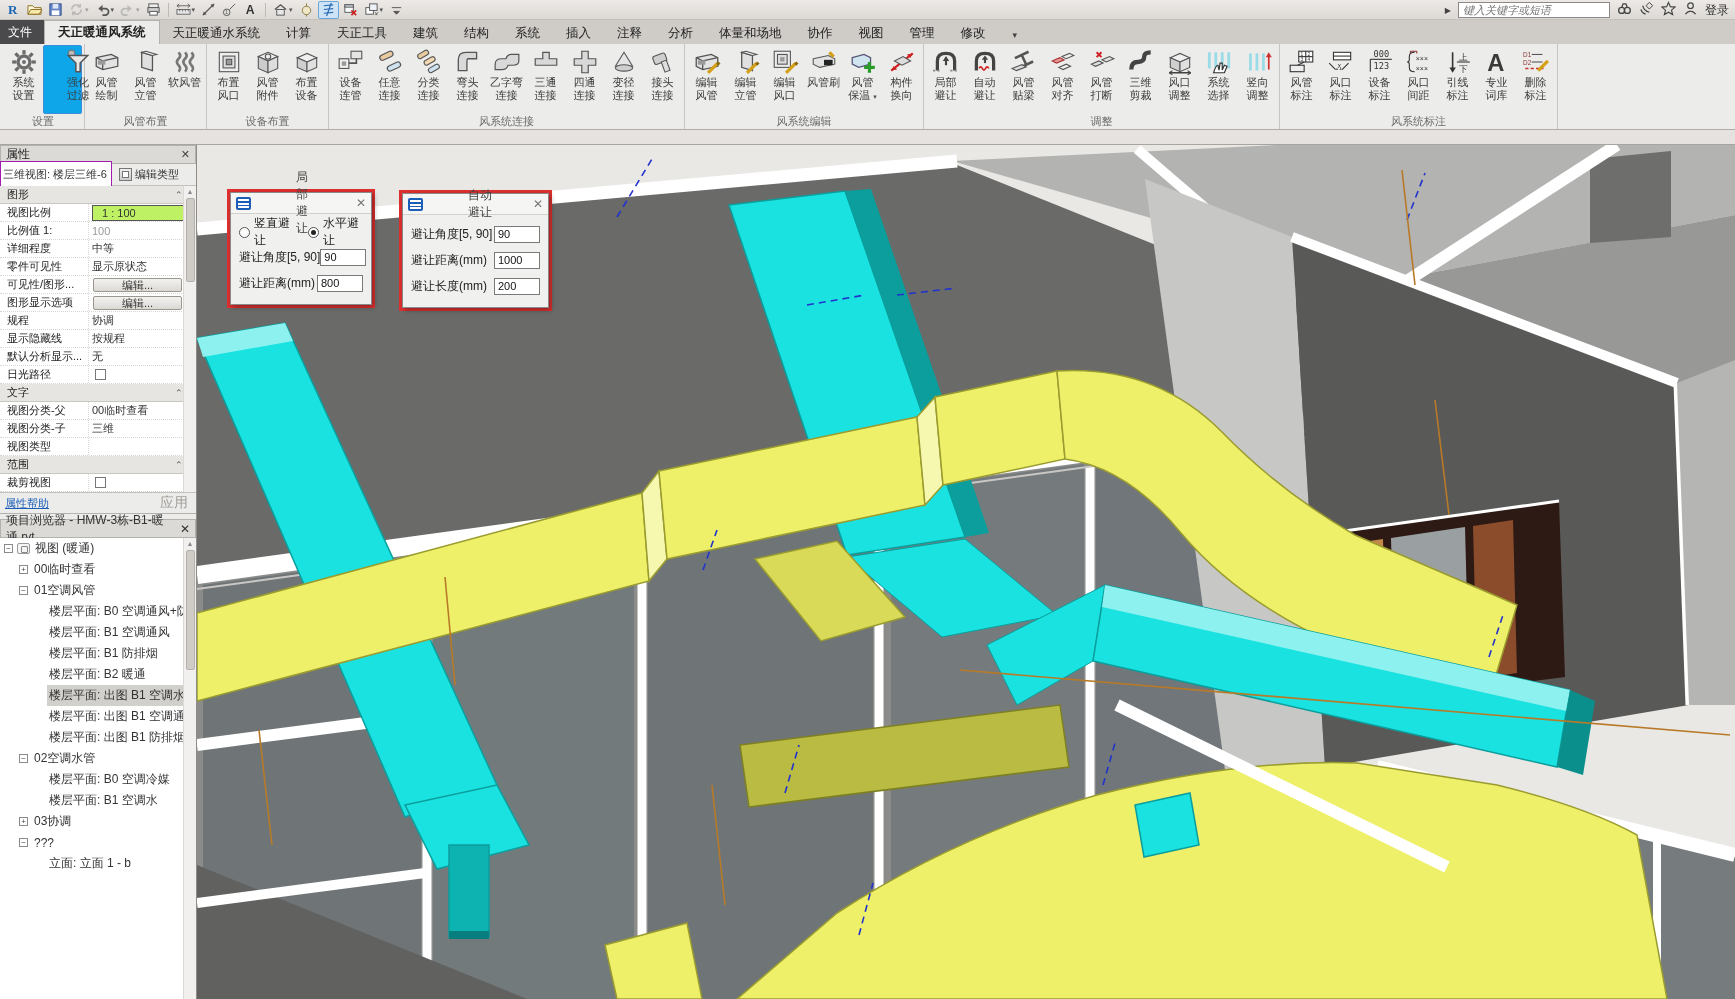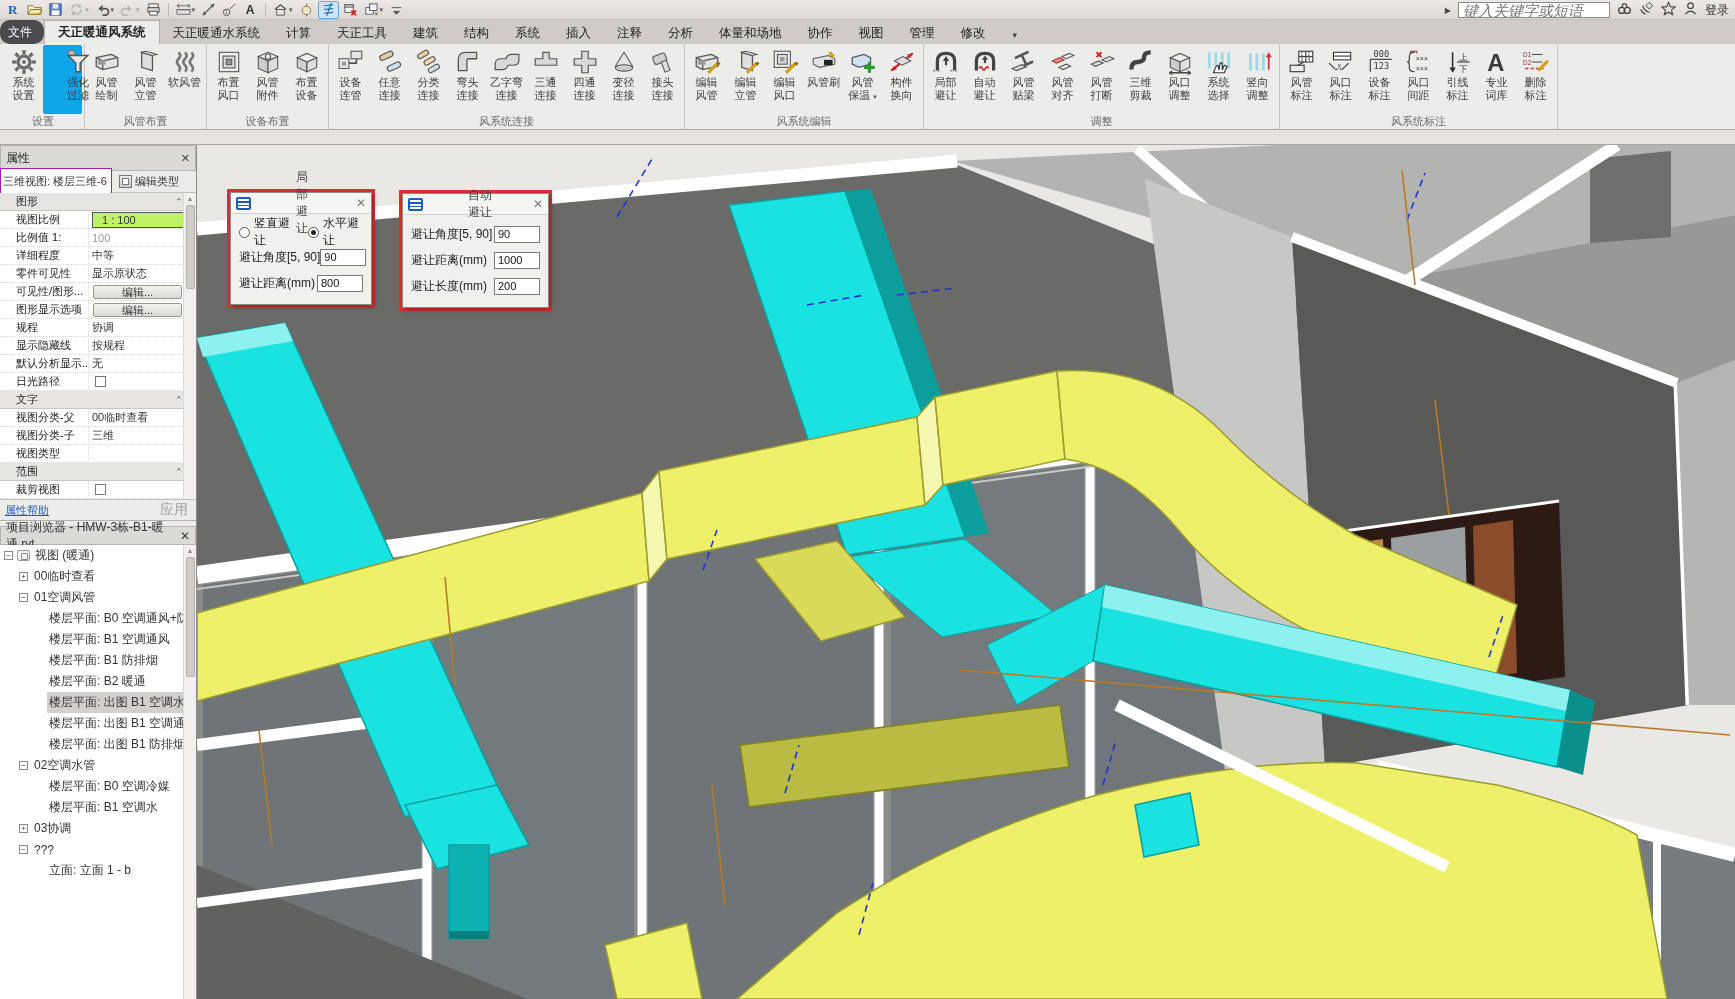--- a/index.html
+++ b/index.html
@@ -17,27 +17,27 @@
   .qat{display:flex;align-items:center;gap:2px;padding-left:4px;}
   .qat-btn{display:flex;align-items:center;height:18px;padding:0 2px;cursor:default;}
   .qat-btn svg{width:15px;height:15px;}
   .qat-btn.disabled{opacity:.45;}
   .qat-btn.active{background:#cde3f6;border:1px solid #6aa6d8;border-radius:2px;}
   .qat-dd{font-size:7px;color:#555;margin-left:1px;}
   .qat-sep{width:1px;height:14px;background:#bdbab6;margin:0 3px;}
   .win-title{position:absolute;left:0;right:0;text-align:center;font-size:12px;color:#3a3a3a;pointer-events:none;white-space:pre;}
   .title-right{position:absolute;right:6px;top:1px;display:flex;align-items:center;gap:7px;}
   .search-collapse{font-size:8px;color:#444;}
-  .search-box{width:152px;height:16px;background:#fff;border:1px solid #8a8a8a;font-size:15px;font-style:italic;color:#888;padding:0 4px;font-family:"Liberation Sans",sans-serif;}
+  .search-box{width:152px;height:16px;background:#fff;border:1px solid #8a8a8a;font-size:11px;font-style:italic;color:#888;padding:0 4px;font-family:"Liberation Sans",sans-serif;}
   .tr-icon svg{width:15px;height:15px;}
   .signin{font-size:12px;color:#333;}
 
   
   .tabrow{height:24px;background:#cfccc8;display:flex;align-items:flex-end;}
-  .file-tab{background:#4a4a4c;color:#fff;padding:4px 12px 4px 8px;height:24px;display:flex;align-items:center;font-size:12px;border-radius:10px;}
+  .file-tab{background:#4a4a4c;color:#fff;padding:4px 12px 4px 8px;height:24px;display:flex;align-items:center;font-size:12px;}
   .rtab{padding:4px 13px;font-size:12.5px;color:#222;height:22px;display:flex;align-items:center;cursor:default;}
   .rtab.active{background:#ececea;border:1px solid #b5b2ae;border-bottom:none;height:24px;font-weight:bold;}
   .tab-expander{margin-left:8px;font-size:9px;color:#444;padding:4px 6px;}
 
   
   .ribbon{height:86px;background:#ececea;border-bottom:1px solid #b0ada9;display:flex;align-items:stretch;padding-left:2px;overflow:hidden;}
   .rgroup{display:flex;flex-direction:column;border-right:1px solid #c9c6c2;padding:1px 2px 0 2px;}
   .rgroup-btns{display:flex;flex:1;}
   .rbtn{width:39px;display:flex;flex-direction:column;align-items:center;padding-top:2px;cursor:default;border:1px solid transparent;border-radius:2px;}
   .rbtn.active{background:#0ea5e9;border-color:#3d8edb;padding-left:31px;}
@@ -46,38 +46,38 @@
   .rbtn-dd{font-size:7px;color:#555;line-height:6px;}
   .rgroup-name{height:15px;text-align:center;font-size:11px;color:#6b6b6b;line-height:15px;}
 
   
   .option-strip{height:15px;background:#e5e2df;border-bottom:1px solid #a8a5a1;}
 
   
   .main{flex:1;display:flex;min-height:0;}
   .left-col{width:197px;background:#ececea;border-right:1px solid #8f8c88;display:flex;flex-direction:column;min-height:0;}
 
-  .panel-header{height:19px;background:#dcdad6;border:1px solid #b5b2ae;display:flex;align-items:center;padding:12px 5px;font-size:12px;color:#222;}
+  .panel-header{height:19px;background:#dcdad6;border:1px solid #b5b2ae;display:flex;align-items:center;padding:5px 5px;font-size:12px;color:#222;}
   .panel-header .ph-x{margin-left:auto;font-size:11px;color:#444;cursor:default;}
 
   .type-box{height:62px;background:#fff;border-bottom:1px solid #c4c1bd;display:flex;align-items:center;padding:4px;}
   .type-thumb{width:50px;height:50px;border:1px solid #b8b5b1;display:flex;align-items:center;justify-content:center;background:#fff;}
   .type-thumb svg{width:34px;height:34px;}
   .type-name{margin-left:10px;font-size:12px;color:#222;}
 
   .selector-row{height:22px;display:flex;align-items:center;background:#ececea;border-bottom:1px solid #c4c1bd;}
   .type-selector{width:112px;height:28px;background:#fff;border:1px solid #a21caf;font-size:11px;display:flex;align-items:center;padding:0 2px;overflow:hidden;white-space:nowrap;gap:24px;}
   .type-selector .caret{margin-left:auto;font-size:8px;color:#444;}
   .edit-type-btn{margin-left:3px;height:20px;display:flex;align-items:center;font-size:11px;padding:0 3px;border:1px solid transparent;}
   .edit-type-btn .etb-icon{width:13px;height:13px;border:1px solid #777;background:linear-gradient(#eee,#ccc);margin-right:3px;position:relative;}
   .etb-icon:after{content:"";position:absolute;left:2px;top:2px;width:5px;height:5px;border:1px solid #777;background:#fff;}
 
   .prop-grid{background:#fff;position:relative;}
   .prow{height:18px;display:flex;border-bottom:1px dotted #d8d6d2;font-size:11px;align-items:center;}
-  .prow .plabel{width:88px;padding-left:16px;overflow:hidden;white-space:nowrap;color:#222;}
+  .prow .plabel{width:88px;padding-left:7px;overflow:hidden;white-space:nowrap;color:#222;}
   .prow .pval{flex:1;padding-left:3px;overflow:hidden;white-space:nowrap;border-left:1px dotted #d8d6d2;height:100%;display:flex;align-items:center;}
   .prow.section{background:#e7e5e1;border-bottom:1px solid #cac7c3;color:#222;}
   .prow.section .plabel{width:auto;flex:1;}
   .prow.section .chev{padding-right:6px;color:#555;font-size:9px;}
   .pval.gray{color:#9a9a9a;}
   .pval-input{border:1px solid #555;height:16px;display:flex;align-items:center;padding:0 9px;flex:1;background:#bef264;}
   .pbtn{flex:1;margin:1px 14px 1px 1px;height:14px;background:linear-gradient(#f4f2ef,#dcd9d5);border:1px solid #9a978f;border-radius:2px;text-align:center;font-size:11px;line-height:13px;color:#333;}
   .pchk{width:11px;height:11px;border:1px solid #777;background:#fff;margin-left:3px;}
   .mini-btn{width:11px;height:14px;background:linear-gradient(#f0eeeb,#d4d1cd);border:1px solid #a8a5a1;margin-left:auto;margin-right:1px;}
   .prop-scroll{position:absolute;right:0;top:0;bottom:0;width:13px;background:#f1f0ee;border-left:1px solid #dcd9d5;display:flex;flex-direction:column;align-items:center;}

